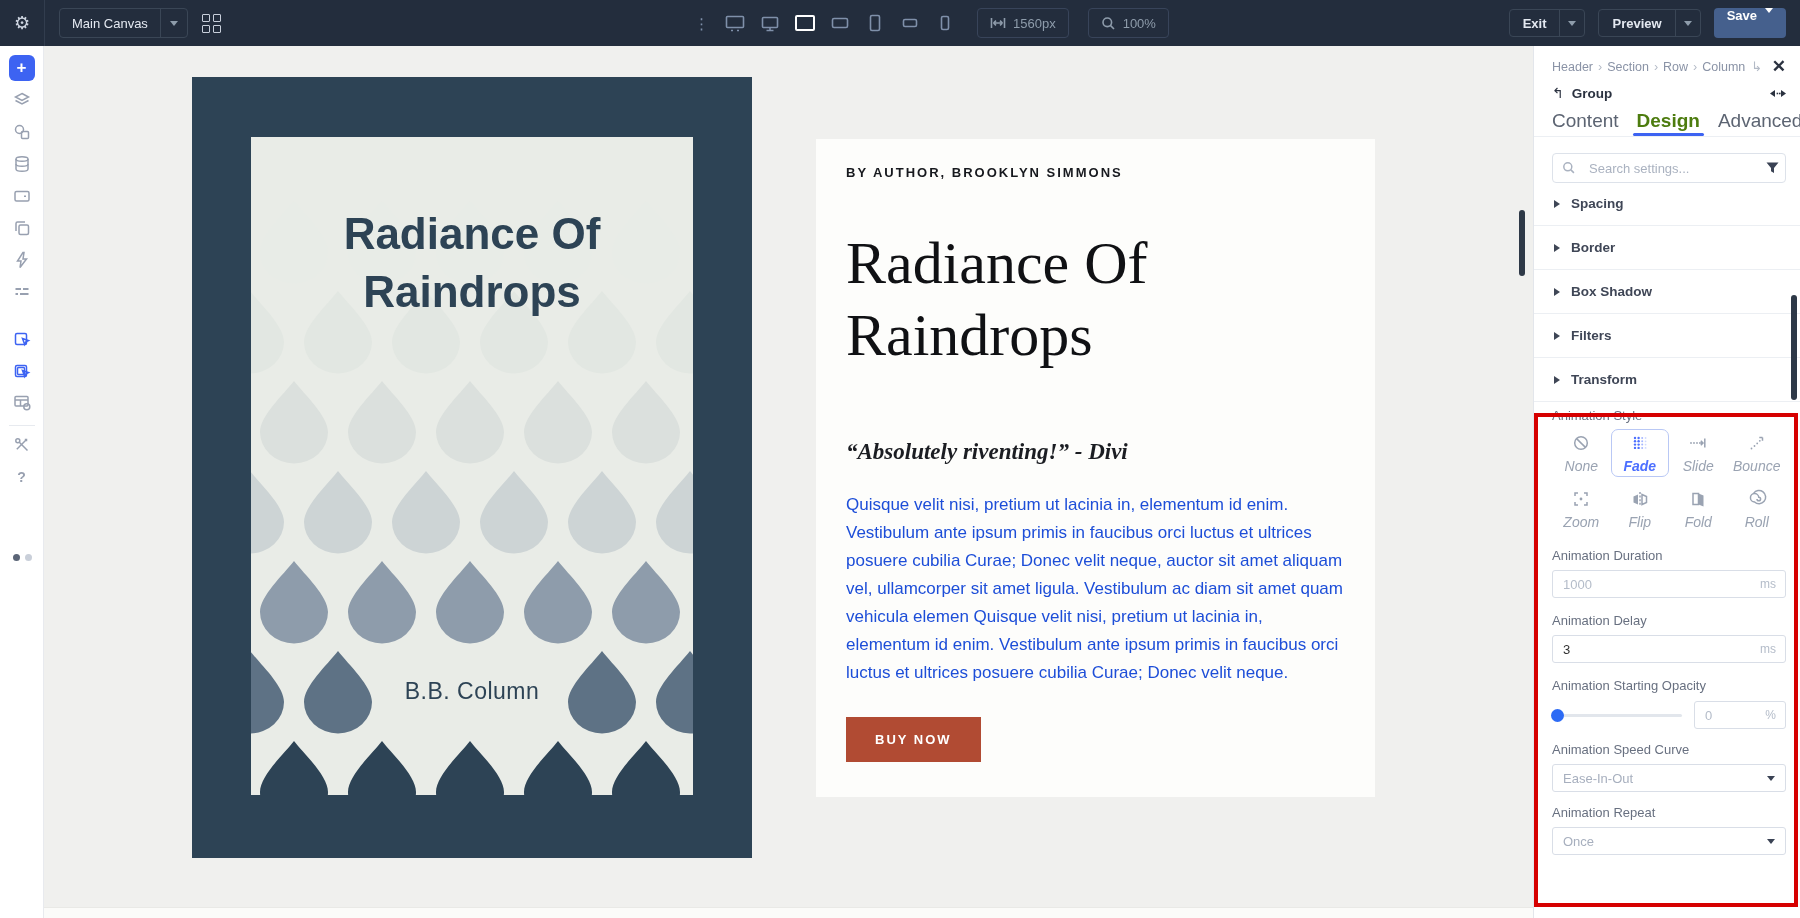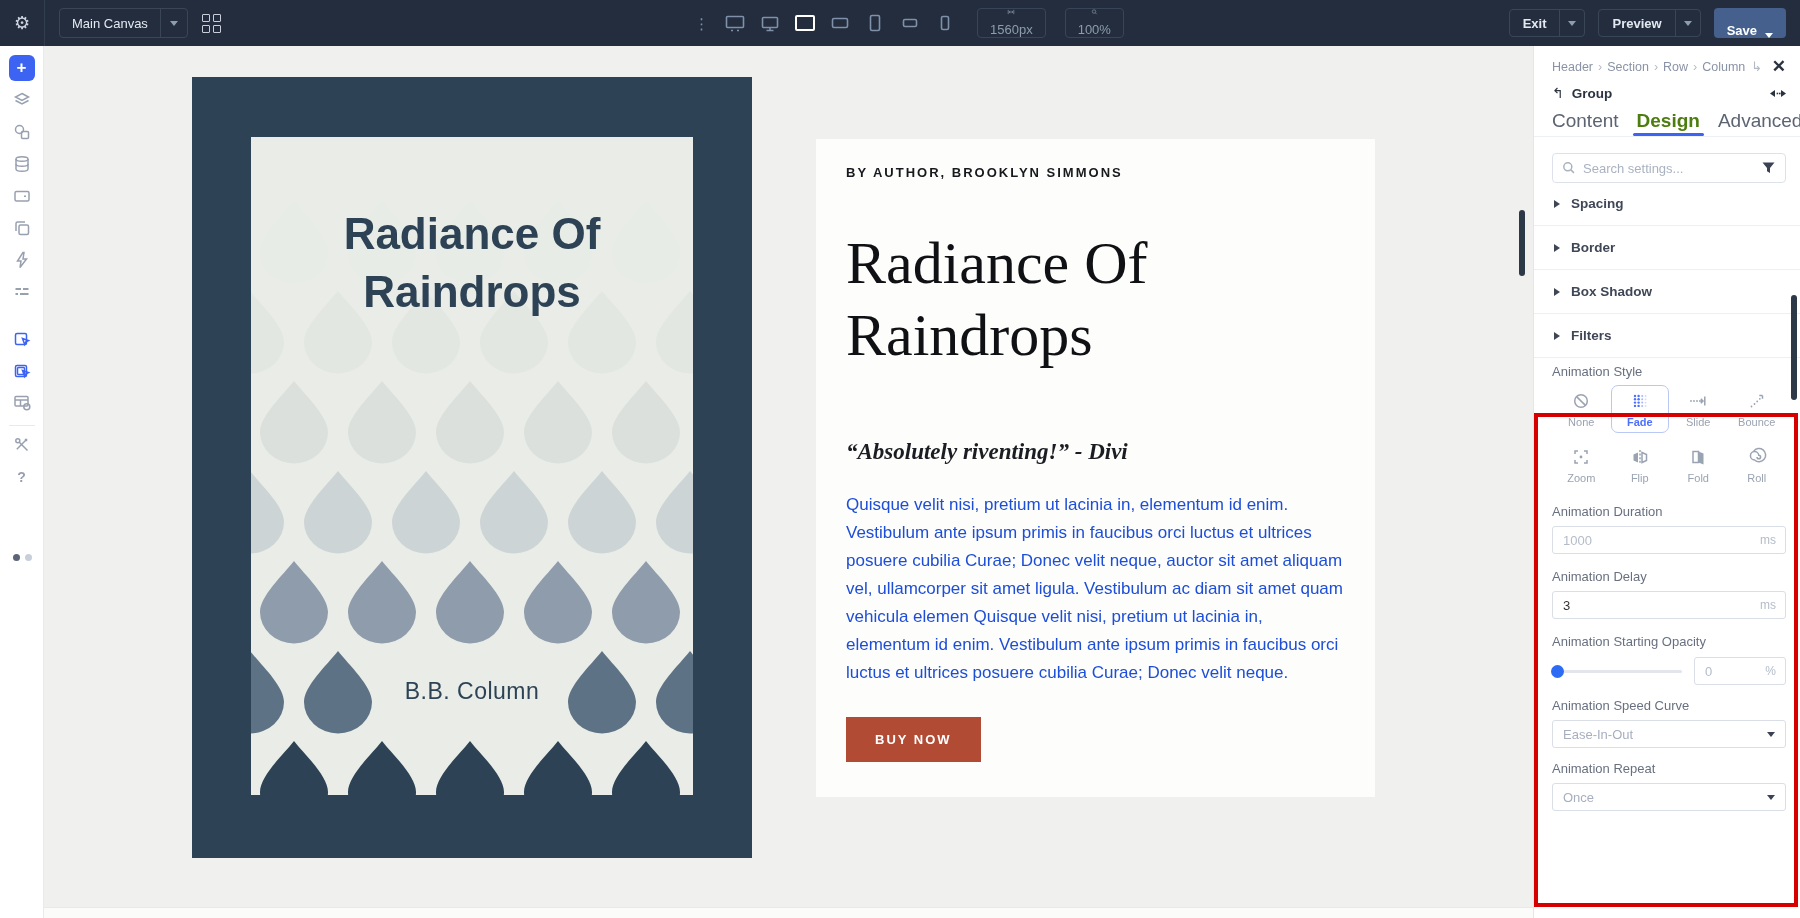--- a/index.html
+++ b/index.html
@@ -15,28 +15,28 @@
   .canvas-select .car { border-left:1px solid #3a4656; height:100%; display:flex; align-items:center; padding:0 9px; }
   .caret-down { width:0; height:0; border-left:4.5px solid transparent; border-right:4.5px solid transparent; border-top:5px solid #8e9cab; }
   .grid-icon { margin-left:14px; width:19px; height:19px; display:grid; grid-template-columns:8px 8px; grid-template-rows:8px 8px; gap:3px; cursor:pointer; }
   .grid-icon span { border:1.6px solid #c8cfdb; border-radius:1px; }
 
   .tb-center { position:absolute; left:694px; top:0; height:46px; display:flex; align-items:center; gap:9px; }
   .vdots { color:#7f90aa; font-size:15px; letter-spacing:0; line-height:11px; margin-right:4px; text-align:center; }
   .dev { display:flex; align-items:center; justify-content:center; width:26px; height:30px; cursor:pointer; }
   .dev svg { stroke:#7f90aa; fill:none; stroke-width:1.6; }
   .dev-sel { width:20px; height:16px; border:2.6px solid #ffffff; border-radius:2px; }
-  .tb-box { display:flex; align-items:center; gap:7px; border:1px solid #38445a; border-radius:4px; height:30px; padding:0 12px; color:#8e9cab; font-size:13px; margin-left:10px; cursor:pointer;flex-direction:column; }
+  .tb-box { display:flex; align-items:center; gap:7px; border:1px solid #38445a; border-radius:4px; height:30px; padding:0 12px; color:#8e9cab; font-size:13px; margin-left:10px; cursor:pointer; }
   .tb-box svg { stroke:#8e9cab; fill:none; stroke-width:1.6; }
 
   .tb-right { position:absolute; right:14px; top:8px; display:flex; align-items:center; gap:13px; }
   .split-btn { display:flex; align-items:center; border:1px solid #3a4656; border-radius:4px; height:28px; color:#e4e9f1; font-size:13px; font-weight:700; cursor:pointer; }
   .split-btn .m { padding:0 13px; }
   .split-btn .c { border-left:1px solid #3a4656; height:100%; display:flex; align-items:center; padding:0 8px; }
-  .save-btn { display:flex; align-items:flex-end; gap:8px; background:#45608d; border-radius:4px; height:30px; padding:0 13px; color:#fff; font-size:13px; font-weight:700; cursor:pointer; }
+  .save-btn { display:flex; align-items:flex-start; gap:8px; background:#45608d; border-radius:4px; height:30px; padding:0 13px; color:#fff; font-size:13px; font-weight:700; cursor:pointer; }
   .save-btn .caret-down { border-top-color:#fff; }
 
   
   .sidebar { position:absolute; left:0; top:46px; width:44px; height:872px; background:#fff; border-right:1px solid #e8eaee; z-index:30; display:flex; flex-direction:column; align-items:center; }
   .sb-add { width:26px; height:26px; background:#3d63f2; border-radius:6px; color:#fff; font-size:17px; font-weight:700; display:flex; align-items:center; justify-content:center; margin-top:9px; cursor:pointer; }
   .sb-ic { width:26px; height:26px; display:flex; align-items:center; justify-content:center; margin-top:6px; cursor:pointer; }
   .sb-ic svg { stroke:#98a0b0; fill:none; stroke-width:1.5; }
   .sb-ic.blue svg { stroke:#3d63f2; }
   .sb-gap { height:14px; }
   .sb-hr { width:26px; height:1px; background:#e7eaef; margin-top:10px; }
@@ -74,36 +74,36 @@
   .group-resize { margin-left:auto; cursor:pointer; display:flex; }
   .tabs-row { display:flex; align-items:center; margin-top:5px; padding:0 14px 0 18px; height:31px; border-bottom:1px solid #eceff3; }
   .tab { font-size:19px; color:#5c6472; margin-right:18px; cursor:pointer; position:relative; height:100%; display:flex; align-items:center; }
   .tab.active { color:#4d7c0f; font-weight:700; }
   .tab.active::after { content:""; position:absolute; left:-4px; right:-4px; bottom:0; height:3px; background:#3d63f2; border-radius:2px; }
   .tabs-extra { margin-left:auto; display:flex; align-items:center; gap:10px; }
   .tabs-extra .caret-down { border-top-color:#3a4254; cursor:pointer; }
   .tabs-square { width:17px; height:15px; border:2px solid #2b3240; border-radius:2px; cursor:pointer; }
   .search-row { display:flex; align-items:center; margin:16px 14px 0 18px; height:30px; border:1px solid #dde2ea; border-radius:4px; padding:0 9px; }
   .search-row svg { flex:none; }
-  .search-input { border:none; outline:none; flex:1; font-size:13px; color:#555; margin-left:7px; background:transparent; }
+  .search-input { border:none; outline:none; flex:1; font-size:13px; color:#555; margin-left:13px; background:transparent; }
   .search-input::placeholder { color:#aab2c0; }
   .funnel { cursor:pointer; display:flex; }
 
   .settings-list { margin-top:10px; overflow:hidden; }
   .acc-row { height:44px; display:flex; align-items:center; padding-left:20px; border-bottom:1px solid #eceff3; font-size:13.5px; font-weight:600; color:#3f4656; cursor:pointer; }
   .acc-row.first { margin-top:-11px; }
   .acc-caret { width:0; height:0; border-top:4.5px solid transparent; border-bottom:4.5px solid transparent; border-left:6px solid #3f4656; margin-right:11px; }
   .acc-row.open { color:#4c6fff; border-bottom:none; height:40px; }
   .acc-row.open .acc-caret { border-left:4.5px solid transparent; border-right:4.5px solid transparent; border-top:6px solid #4c6fff; border-bottom:none; margin-top:2px; }
 
   .anim-body { padding:6px 14px 0 18px; }
   .fld-label { font-size:13px; color:#687080; }
   .tiles { margin-top:6px; display:grid; grid-template-columns:repeat(4, 1fr); row-gap:8px; }
   .tile { height:48px; display:flex; flex-direction:column; align-items:center; justify-content:center; gap:5px; cursor:pointer; border:1px solid transparent; border-radius:7px; }
-  .tile .tl { font-size:11px; color:#9aa3b2; }
+  .tile .tl { font-size:14px; color:#9aa3b2;font-style:italic; }
   .tile svg { stroke:#9aa3b2; fill:none; stroke-width:1.5; }
   .tile.selected { border-color:#b9c8f5; }
   .tile.selected .tl { color:#4c6fff; font-weight:700; }
   .tile.selected svg { stroke:#4c6fff; }
   .fld { margin-top:15px; }
   .fld-input { position:relative; margin-top:7px; height:28px; border:1px solid #d9dee7; border-radius:3px; display:flex; align-items:center; }
   .fld-input input { border:none; outline:none; width:100%; height:100%; padding:0 30px 0 10px; font-size:13px; color:#333; font-family:"Liberation Sans", sans-serif; background:transparent; }
   .fld-input input::placeholder { color:#b4bcc9; }
   .unit { position:absolute; right:9px; font-size:12px; color:#b4bcc9; pointer-events:none; }
   .slider-row { margin-top:8px; display:flex; align-items:center; }
@@ -415,20 +415,24 @@
       <span>Border</span>
     </div>
     <div class="acc-row">
       <span class="acc-caret"></span>
       <span>Box Shadow</span>
     </div>
     <div class="acc-row">
       <span class="acc-caret"></span>
       <span>Filters</span>
     </div>
+    <div class="acc-row">
+      <span class="acc-caret"></span>
+      <span>Transform</span>
+    </div>
 
 
     <div class="anim-body">
       <div class="fld-label">Animation Style</div>
 
       <div class="tiles">
         <div class="tile">
           <svg width="20" height="20" viewBox="0 0 20 20">
               <circle cx="10" cy="10" r="6.3"></circle>
               <path d="M5.6 5.6l8.8 8.8"></path>

